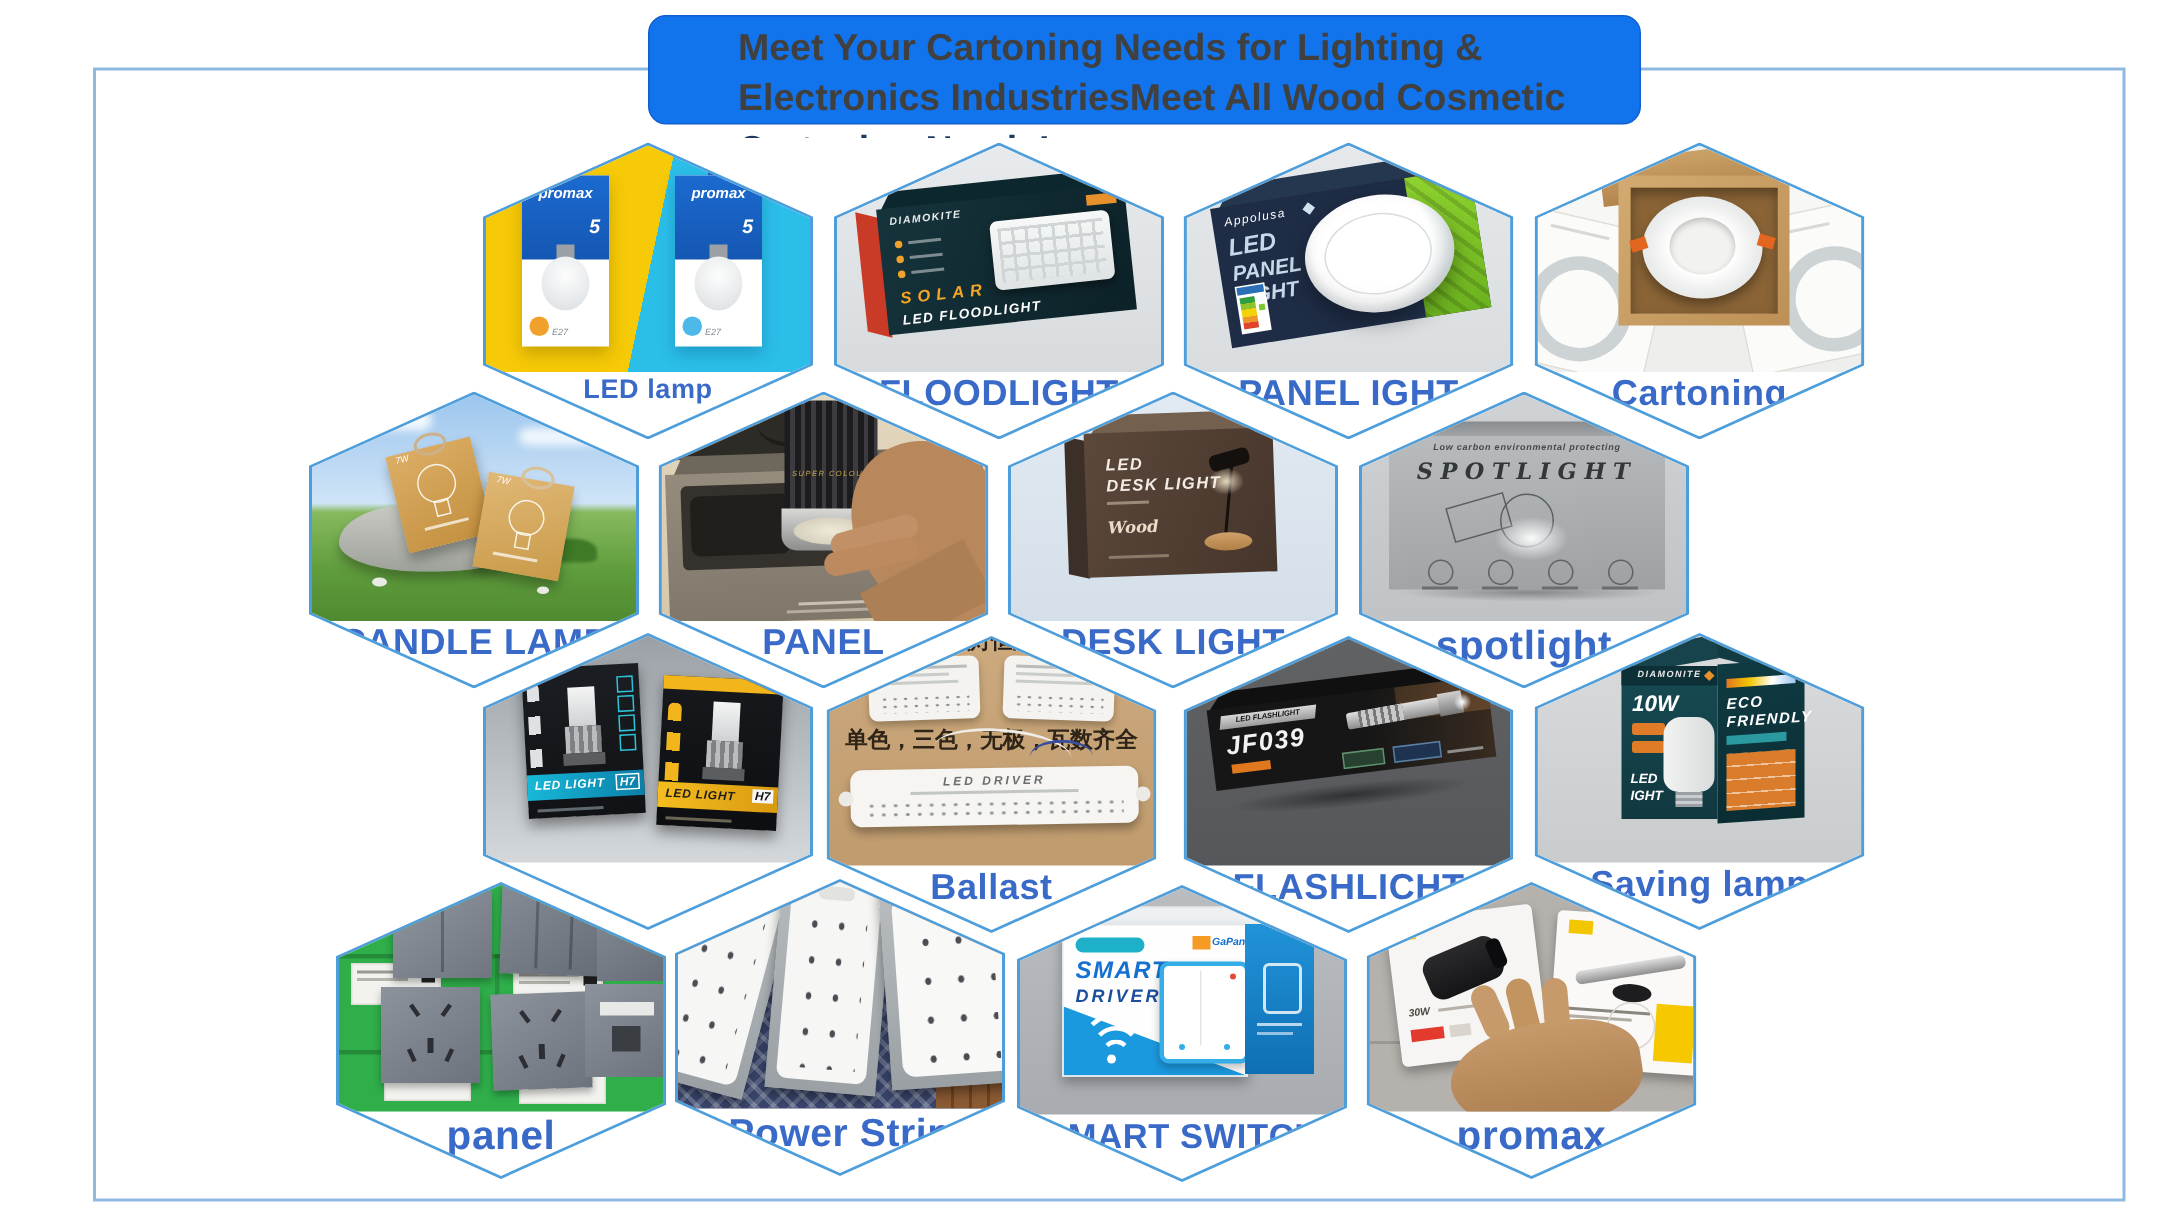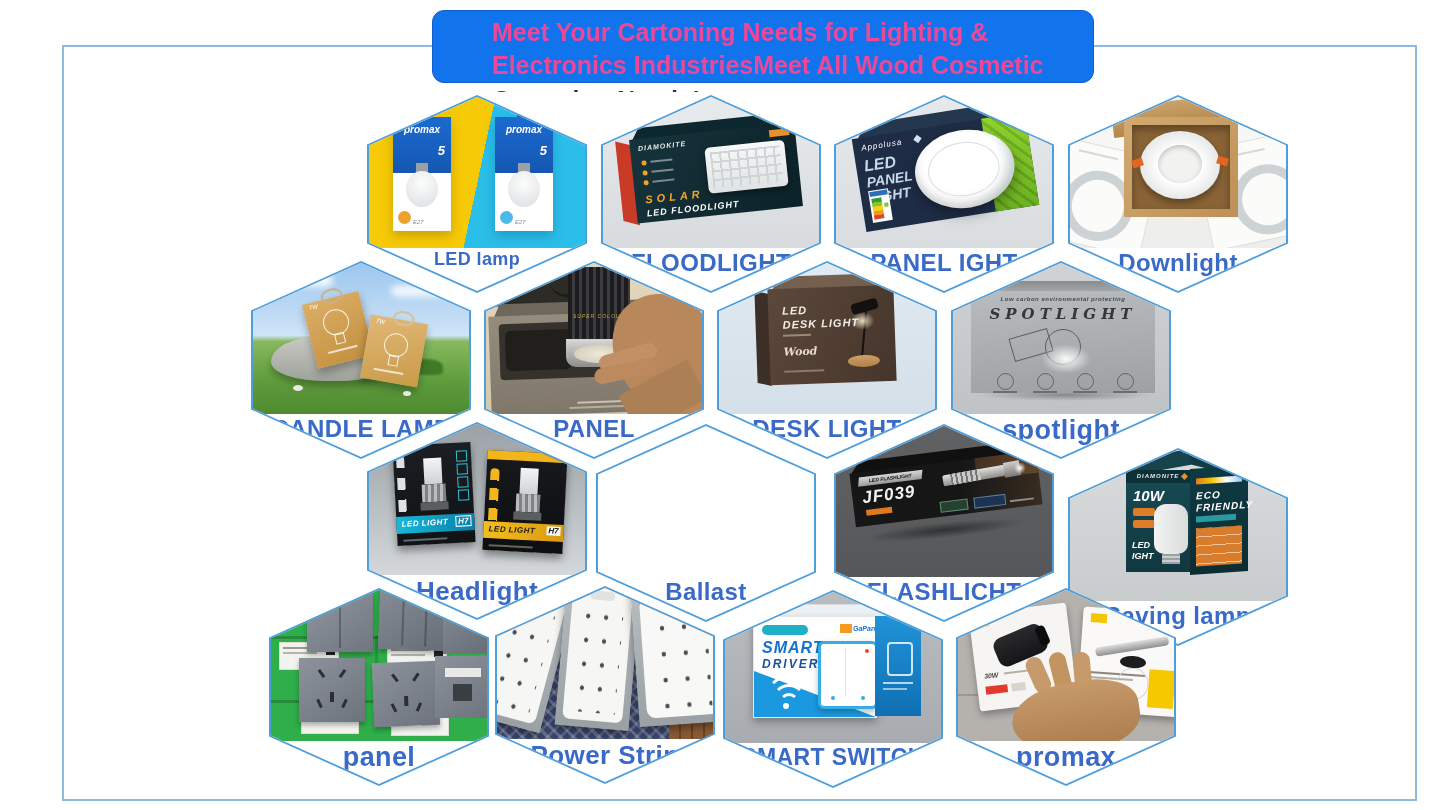--- a/index.html
+++ b/index.html
@@ -2,29 +2,29 @@
 <html style="--accent: #1174EC; --hexb: #4D9EDB; --lblc: #3A6AC8; --frameb: #8FB9E0;"><head>
 <meta charset="utf-8">
 <style>
   html,body{margin:0;padding:0;background:#fff;}
   #canvas{position:relative;width:1440px;height:810px;overflow:hidden;background:#fff;font-family:"Liberation Sans",sans-serif;}
   .a{position:absolute;display:block;}
   b.a{font-weight:700;}
   #frame{position:absolute;left:62px;top:45px;width:1351px;height:752px;border:2px solid var(--frameb,#8FB9E0);background:#fff;}
   #banner-wrap{position:absolute;left:432px;top:8px;width:662px;height:84px;overflow:hidden;z-index:9;}
   #banner{position:absolute;left:0;top:2px;width:660px;height:71px;background:var(--accent,#1174EC);border:1px solid #0f5fd0;border-radius:12px;}
-  .bl{position:absolute;left:60px;color:#ec4899;font-size:25px;font-weight:700;line-height:32px;white-space:nowrap;font-family:"Liberation Sans",sans-serif;}
+  .bl{position:absolute;left:60px;color:#404040;font-size:25px;font-weight:700;line-height:32px;white-space:nowrap;font-family:"Liberation Sans",sans-serif;}
   .bl3{color:#1b3a5e;}
-  .hx{position:absolute;width:220px;height:198px;clip-path:polygon(50% 0,100% 25%,100% 75%,50% 100%,0 75%,0 25%);background:var(--hexb,#4D9EDB);margin-left:45px;}
+  .hx{position:absolute;width:220px;height:198px;clip-path:polygon(50% 0,100% 25%,100% 75%,50% 100%,0 75%,0 25%);background:var(--hexb,#4D9EDB);}
   .hi{position:absolute;inset:2px;clip-path:polygon(50% 0,100% 25%,100% 75%,50% 100%,0 75%,0 25%);background:#fff;overflow:hidden;}
   .ph{position:absolute;left:0;top:0;width:100%;height:151px;overflow:hidden;}
   .lb{position:absolute;left:0;top:152px;width:100%;text-align:center;font-size:24px;font-weight:600;color:var(--lblc,#3A6AC8);letter-spacing:.4px;}
   #t0{left:322px;top:95px}#t1{left:556px;top:95px}#t2{left:789px;top:95px}#t3{left:1023px;top:95px}
   #t4{left:206px;top:261px}#t5{left:439px;top:261px}#t6{left:672px;top:261px}#t7{left:906px;top:261px}
-  #t8{left:322px;top:422px}#t9{left:551px;top:424px}#t10{left:789px;top:424px}#t11{left:1023px;top:448px}
+  #t8{left:322px;top:422px}#t9{left:551px;top:424px}#t10{left:789px;top:424px}#t11{left:1023px;top:422px}
   #t12{left:224px;top:588px}#t13{left:450px;top:586px}#t14{left:678px;top:590px}#t15{left:911px;top:588px}
 </style>
 </head>
 <body>
 
 <div id="canvas">
 
   <div id="frame"></div>
 
   <div id="banner-wrap">
@@ -135,21 +135,21 @@
       <i class="a" style="left:54px;top:20px;width:114px;height:100px">
         <i class="a" style="left:-12px;top:-16px;width:118px;height:30px;background:linear-gradient(#caa268,#b3854c);transform:rotate(-7deg)"></i>
         <i class="a" style="left:0;top:0;width:100%;height:100%;background:linear-gradient(135deg,#d2ab72,#bd9055)"></i>
         <i class="a" style="left:8px;top:8px;width:98px;height:84px;background:#8a6436;box-shadow:inset 0 4px 8px rgba(0,0,0,.35)"></i>
         <i class="a" style="left:16px;top:14px;width:80px;height:68px;border-radius:50%;background:radial-gradient(#fdfdfc 40%,#eceded 62%,#d8dad9);box-shadow:0 4px 7px rgba(0,0,0,.35)"></i>
         <i class="a" style="left:34px;top:28px;width:44px;height:38px;border-radius:50%;background:#f2f3f1;box-shadow:inset 0 2px 5px rgba(0,0,0,.22)"></i>
         <i class="a" style="left:8px;top:42px;width:11px;height:8px;background:#e2661f;transform:rotate(-18deg)"></i>
         <i class="a" style="right:10px;top:40px;width:11px;height:8px;background:#e2661f;transform:rotate(16deg)"></i>
       </i>
     </div>
-    <div class="lb">Downlight</div>
+    <div class="lb">Cartoning</div>
   </div>
     </div>
 
   <div class="hx" id="t4">
       <div class="hi">
     <div class="ph" style="background:linear-gradient(180deg,#9cc6ee 0,#cfe4f7 48%,#87b95e 52%,#5f9c3c 78%,#4f8a31)">
       <i class="a" style="left:18px;top:10px;width:62px;height:14px;background:#fff;border-radius:10px;filter:blur(3px);opacity:.85"></i>
       <i class="a" style="right:24px;top:22px;width:54px;height:12px;background:#fff;border-radius:10px;filter:blur(3px);opacity:.8"></i>
       <i class="a" style="left:18px;top:74px;width:120px;height:44px;background:linear-gradient(#c7c9c2,#9fa29a);border-radius:42% 58% 50% 50%/62% 52% 40% 48%;box-shadow:0 5px 7px rgba(0,0,0,.28)"></i>
       <i class="a" style="right:26px;top:96px;width:34px;height:16px;background:#3f7a27;border-radius:50% 50% 20% 20%;filter:blur(1px)"></i>
@@ -279,26 +279,52 @@
         <i class="a" style="left:34px;top:16px;width:18px;height:26px;background:linear-gradient(#f4f4f4,#cfd2d4)"></i>
         <i class="a" style="left:31px;top:42px;width:24px;height:18px;background:repeating-linear-gradient(90deg,#b9bdbf 0 3px,#7e8284 3px 6px)"></i>
         <i class="a" style="left:29px;top:60px;width:28px;height:8px;background:#5a5e60"></i>
         <i class="a" style="left:0;bottom:12px;width:100%;height:17px;background:linear-gradient(90deg,#f5bd1f,#d89a10)">
           <b class="a" style="left:5px;top:3px;font-size:8px;color:#1c1c1c;letter-spacing:.5px">LED LIGHT</b>
           <b class="a" style="right:3px;top:2px;font-size:8px;color:#111;background:#f7f7f7;padding:0 2px">H7</b>
         </i>
         <i class="a" style="left:6px;bottom:4px;width:44px;height:2px;background:#6a6452"></i>
       </i>
     </div>
-    <div class="lb" style="font-size:26px">Headlight</div>
   </div>
     </div>
 
   <div class="hx" id="t9">
       <div class="hi">
+    <div class="ph" style="background:linear-gradient(#cdaa7e,#bf9b6d)">
+      <b class="a" style="left:0;top:-7px;width:100%;text-align:center;font-size:14px;color:#26201a">频灯恒流</b>
+      <i class="a" style="left:26px;top:12px;width:74px;height:42px;background:#f4f3f0;border-radius:6px;transform:rotate(-2deg);box-shadow:0 3px 5px rgba(0,0,0,.25)">
+        <i class="a" style="left:28px;top:-12px;width:26px;height:14px;border-top:2px solid #e8e6e2;border-radius:50%"></i>
+        <i class="a" style="left:8px;top:6px;width:58px;height:2px;background:#b9bcb9"></i>
+        <i class="a" style="left:8px;top:11px;width:46px;height:2px;background:#c9ccc9"></i>
+        <i class="a" style="left:8px;top:16px;width:52px;height:2px;background:#c9ccc9"></i>
+        <i class="a" style="left:7px;bottom:5px;width:60px;height:12px;background:radial-gradient(#8a8d8f 1px,transparent 1.4px);background-size:7px 5px"></i>
+      </i>
+      <i class="a" style="right:26px;top:12px;width:74px;height:42px;background:#f4f3f0;border-radius:6px;transform:rotate(2deg);box-shadow:0 3px 5px rgba(0,0,0,.25)">
+        <i class="a" style="left:22px;top:-12px;width:26px;height:14px;border-top:2px solid #5560a8;border-radius:50%"></i>
+        <i class="a" style="left:8px;top:6px;width:58px;height:2px;background:#b9bcb9"></i>
+        <i class="a" style="left:8px;top:11px;width:46px;height:2px;background:#c9ccc9"></i>
+        <i class="a" style="left:8px;top:16px;width:52px;height:2px;background:#c9ccc9"></i>
+        <i class="a" style="left:7px;bottom:5px;width:60px;height:12px;background:radial-gradient(#8a8d8f 1px,transparent 1.4px);background-size:7px 5px"></i>
+      </i>
+      <b class="a" style="left:0;top:58px;width:100%;text-align:center;font-size:15px;color:#2e2417">单色，三色，无极，瓦数齐全</b>
+      <i class="a" style="left:14px;top:86px;width:192px;height:38px;background:#f6f5f2;border-radius:8px;transform:rotate(-1deg);box-shadow:0 4px 6px rgba(0,0,0,.3)">
+        <i class="a" style="left:56px;top:-26px;width:92px;height:30px;border-top:2px solid #efece8;border-radius:50%;transform:rotate(6deg)"></i>
+        <i class="a" style="left:120px;top:-18px;width:42px;height:20px;border-top:2px solid #3a4ea0;border-radius:50%"></i>
+        <b class="a" style="left:0;top:4px;width:100%;text-align:center;font-size:8px;color:#6a6e70;letter-spacing:2px">LED DRIVER</b>
+        <i class="a" style="left:40px;top:15px;width:112px;height:2px;background:#c2c5c2"></i>
+        <i class="a" style="left:10px;bottom:5px;width:172px;height:12px;background:radial-gradient(#93979a 1.1px,transparent 1.5px);background-size:8px 6px"></i>
+        <i class="a" style="left:-8px;top:14px;width:10px;height:10px;background:#eceae6;border-radius:50%"></i>
+        <i class="a" style="right:-8px;top:14px;width:10px;height:10px;background:#eceae6;border-radius:50%"></i>
+      </i>
+    </div>
     <div class="lb" style="font-weight:700">Ballast</div>
   </div>
     </div>
 
   <div class="hx" id="t10">
       <div class="hi">
     <div class="ph" style="background:linear-gradient(#606264,#55575a)">
       <i class="a" style="left:28px;top:96px;width:162px;height:16px;background:radial-gradient(rgba(0,0,0,.45),transparent 70%);transform:rotate(-6deg)"></i>
       <i class="a" style="left:16px;top:36px;width:188px;height:54px;transform:rotate(-7deg)">
         <i class="a" style="left:6px;top:-11px;width:178px;height:13px;background:#101010;transform:skewX(-40deg)"></i>

